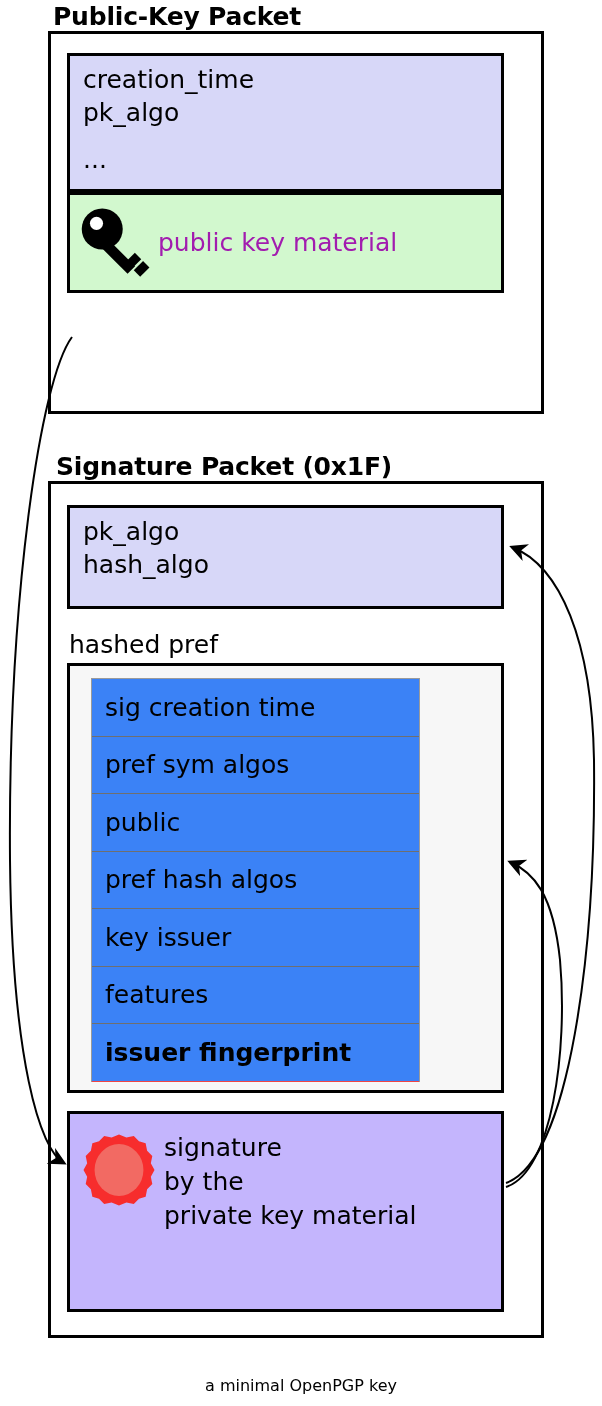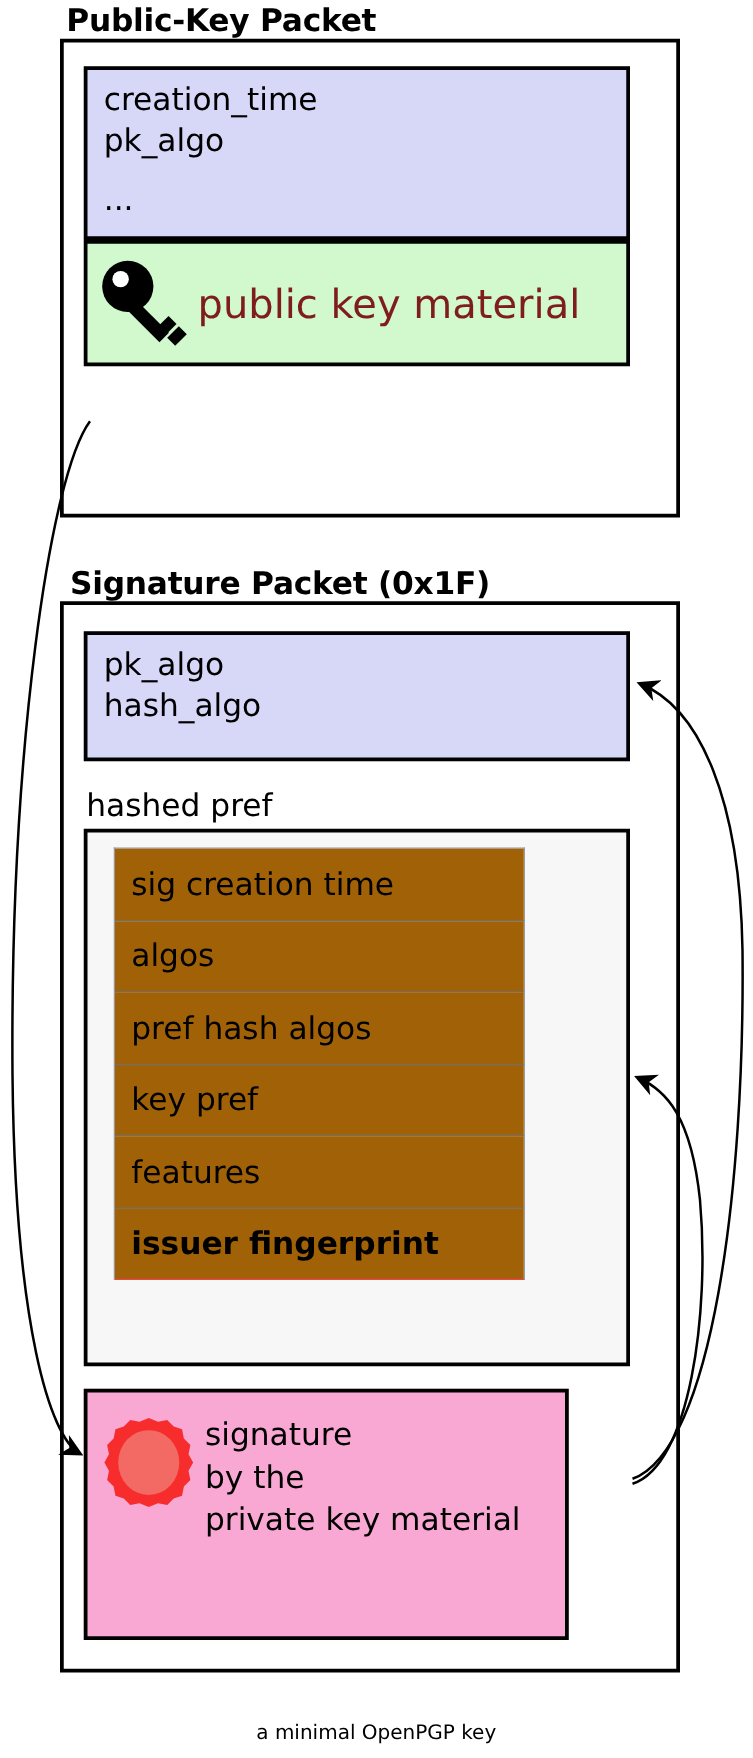--- a/index.html
+++ b/index.html
@@ -55,41 +55,41 @@
     right: 6px;
     font-size: 25px;
     line-height: 33px;
     color: #000000;
   }
   .subbox .lines .ln { display: block; white-space: nowrap; }
 
   #box-pk-meta  { left: 67px; top: 53px;  width: 437px; height: 139px; background: #d7d7f8; padding-left: 44px; }
   #box-pk-mat   { left: 67px; top: 192px; width: 437px; height: 101px; background: #d2f8ce; }
   #box-sig-meta { left: 67px; top: 505px; width: 437px; height: 104px; background: #d7d7f8; }
-  #box-sig-val  { left: 67px; top: 1111px; width: 388px; height: 201px; background: #f9a8d4; }
+  #box-sig-val  { left: 67px; top: 1111px; width: 437px; height: 201px; background: #c4b5fd; }
 
   
   #box-pk-meta .ln.gap { margin-top: 14px; }
 
   
   #box-pk-mat .kv-row {
     position: absolute;
     left: 0; top: 0; right: 0; bottom: 0;
     display: flex;
     align-items: center;
   }
   #key-icon {
     width: 82px;
     height: 82px;
     flex: 0 0 82px;
     margin-left: 6px;
   }
   #pk-mat-label {
-    font-size: 32px;
-    color: #7f1d1d;
+    font-size: 25px;
+    color: #a21caf;
     white-space: nowrap;
   }
 
   
   #hashed-label {
     position: absolute;
     left: 69px;
     top: 630px;
     font-size: 25px;
     color: #000000;
@@ -118,21 +118,21 @@
   .subpacket-row {
     height: 57.5px;
     border-bottom: 1px solid #6f6f6f;
     display: flex;
     align-items: center;
     padding-left: 13px;
     font-size: 25px;
     color: #000000;
     box-sizing: border-box;
     white-space: nowrap;
-    background: #a16207;
+    background: #3b82f6;
   }
   .subpacket-row:last-child { border-bottom: 1px solid #ef4444; font-weight: bold; }
 
   
   #box-sig-val .sig-row {
     position: absolute;
     left: 0; top: 0; right: 0; bottom: 0;
     display: flex;
     align-items: flex-start;
     padding-top: 17px;
@@ -213,23 +213,24 @@
       <span class="ln">pk_algo</span>
       <span class="ln">hash_algo</span>
     </div>
   </div>
 
   <div id="hashed-label">hashed pref</div>
 
   <div id="hashed-frame">
     <div id="subpacket-list">
       <div class="subpacket-row">sig creation time</div>
-      <div class="subpacket-row">algos</div>
+      <div class="subpacket-row">pref sym algos</div>
+      <div class="subpacket-row">public</div>
       <div class="subpacket-row">pref hash algos</div>
-      <div class="subpacket-row">key pref</div>
+      <div class="subpacket-row">key issuer</div>
       <div class="subpacket-row">features</div>
       <div class="subpacket-row">issuer fingerprint</div>
     </div>
   </div>
 
   <div class="subbox" id="box-sig-val">
     <div class="sig-row">
       <svg id="seal-icon" viewBox="0 0 100 100">
         <path fill="#f72d2d" d="M50 2 L60 6 L70 4 L77 11 L86 14 L88 24 L95 31 L93 41 L98 50 L93 59 L95 69 L88 76 L86 86 L77 89 L70 96 L60 94 L50 98 L40 94 L30 96 L23 89 L14 86 L12 76 L5 69 L7 59 L2 50 L7 41 L5 31 L12 24 L14 14 L23 11 L30 4 L40 6 Z"></path>
         <ellipse cx="50" cy="50" rx="33" ry="35" fill="#f26a63"></ellipse>

